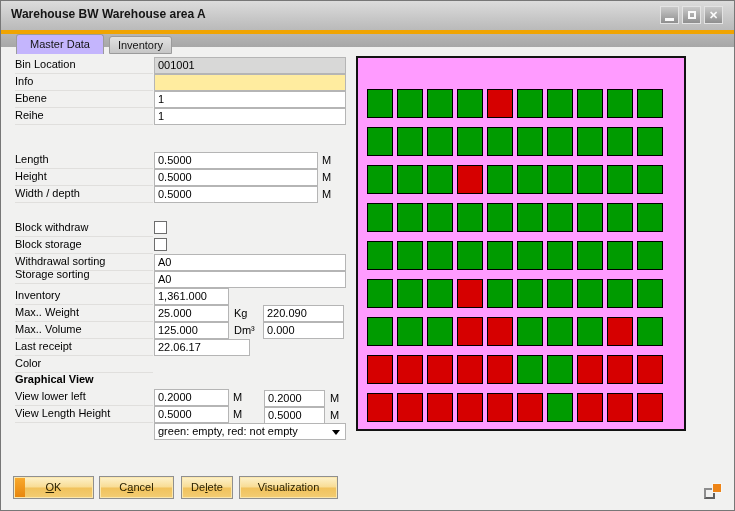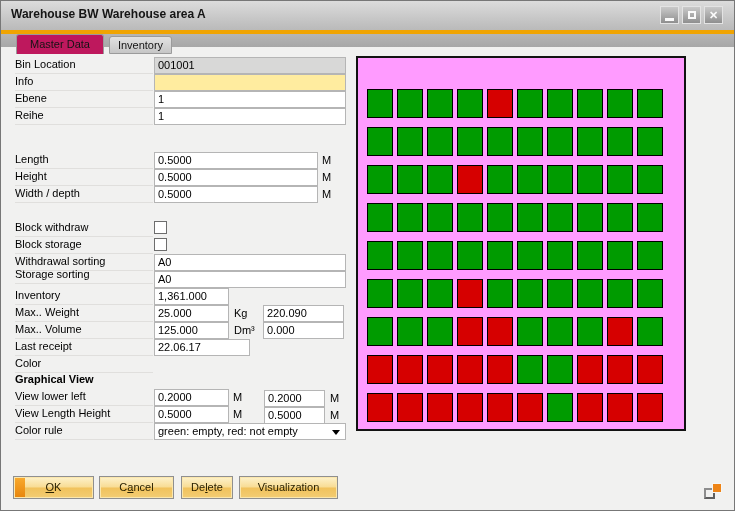--- a/index.html
+++ b/index.html
@@ -17,21 +17,21 @@
   .wbtn{width:19px;height:18px;box-sizing:border-box;border:1px solid #e3e3e3;
     background:linear-gradient(180deg,#c9c9c9,#8f8f8f);
     display:flex;align-items:center;justify-content:center;cursor:default;}
   .glyph-min{width:9px;height:3px;background:#fafafa;margin-top:9px;}
   .glyph-max{width:8px;height:8px;border:2px solid #fafafa;box-sizing:border-box;}
   .glyph-close{color:#fafafa;font-size:11px;font-weight:bold;line-height:11px;}
   .accent{position:absolute;left:0;top:29px;width:100%;height:4px;background:#f0a402;}
   
   .tab{position:absolute;box-sizing:border-box;font-size:11px;text-align:center;
     border:1px solid #9b9b9b;border-bottom:none;border-radius:3px 3px 0 0;color:#141414;}
-  .tab.active{left:15px;top:33px;width:88px;height:20px;line-height:19px;background:#be185d;z-index:2;}
+  .tab.active{left:15px;top:33px;width:88px;height:20px;line-height:19px;background:#c4b5fd;z-index:2;}
   .tab.inactive{left:108px;top:35px;width:63px;height:18px;line-height:17px;
     background:linear-gradient(180deg,#e2e2e2,#c6c6c6);border-bottom:1px solid #9b9b9b;}
   
   .lbl{position:absolute;left:14px;width:138px;height:16px;font-size:11px;line-height:15px;
     color:#000;border-bottom:1px solid #e0dfdd;white-space:nowrap;}
   .hdr{position:absolute;left:14px;font-size:11px;font-weight:bold;color:#000;}
   .fld{position:absolute;height:17px;box-sizing:border-box;background:#fff;border:1px solid #b5b5b5;
     font-size:11px;line-height:15px;padding:0 3px;color:#000;white-space:nowrap;overflow:hidden;}
   .fld.num{text-align:left;}
   .fld.disabled{background:#d8d8d7;}
@@ -99,21 +99,20 @@
   <div class="lbl" style="top:253px">Withdrawal sorting</div>
   <div class="lbl" style="top:266px">Storage sorting</div>
   <div class="lbl" style="top:287px">Inventory</div>
   <div class="lbl" style="top:304px">Max.. Weight</div>
   <div class="lbl" style="top:321px">Max.. Volume</div>
   <div class="lbl" style="top:338px">Last receipt</div>
   <div class="lbl" style="top:355px">Color</div>
   <div class="hdr" style="top:372px">Graphical View</div>
   <div class="lbl" style="top:388px">View lower left</div>
   <div class="lbl" style="top:405px">View Length Height</div>
-  <div class="lbl" style="top:422px">Color rule</div>
 
   <div class="fld disabled" style="left:153px;top:56px;width:192px">001001</div>
   <div class="fld hl" style="left:153px;top:73px;width:192px"></div>
   <div class="fld" style="left:153px;top:90px;width:192px">1</div>
   <div class="fld" style="left:153px;top:107px;width:192px">1</div>
 
   <div class="fld num" style="left:153px;top:151px;width:164px">0.5000</div>
   <span class="unit" style="left:321px;top:151px">M</span>
   <div class="fld num" style="left:153px;top:168px;width:164px">0.5000</div>
   <span class="unit" style="left:321px;top:168px">M</span>

